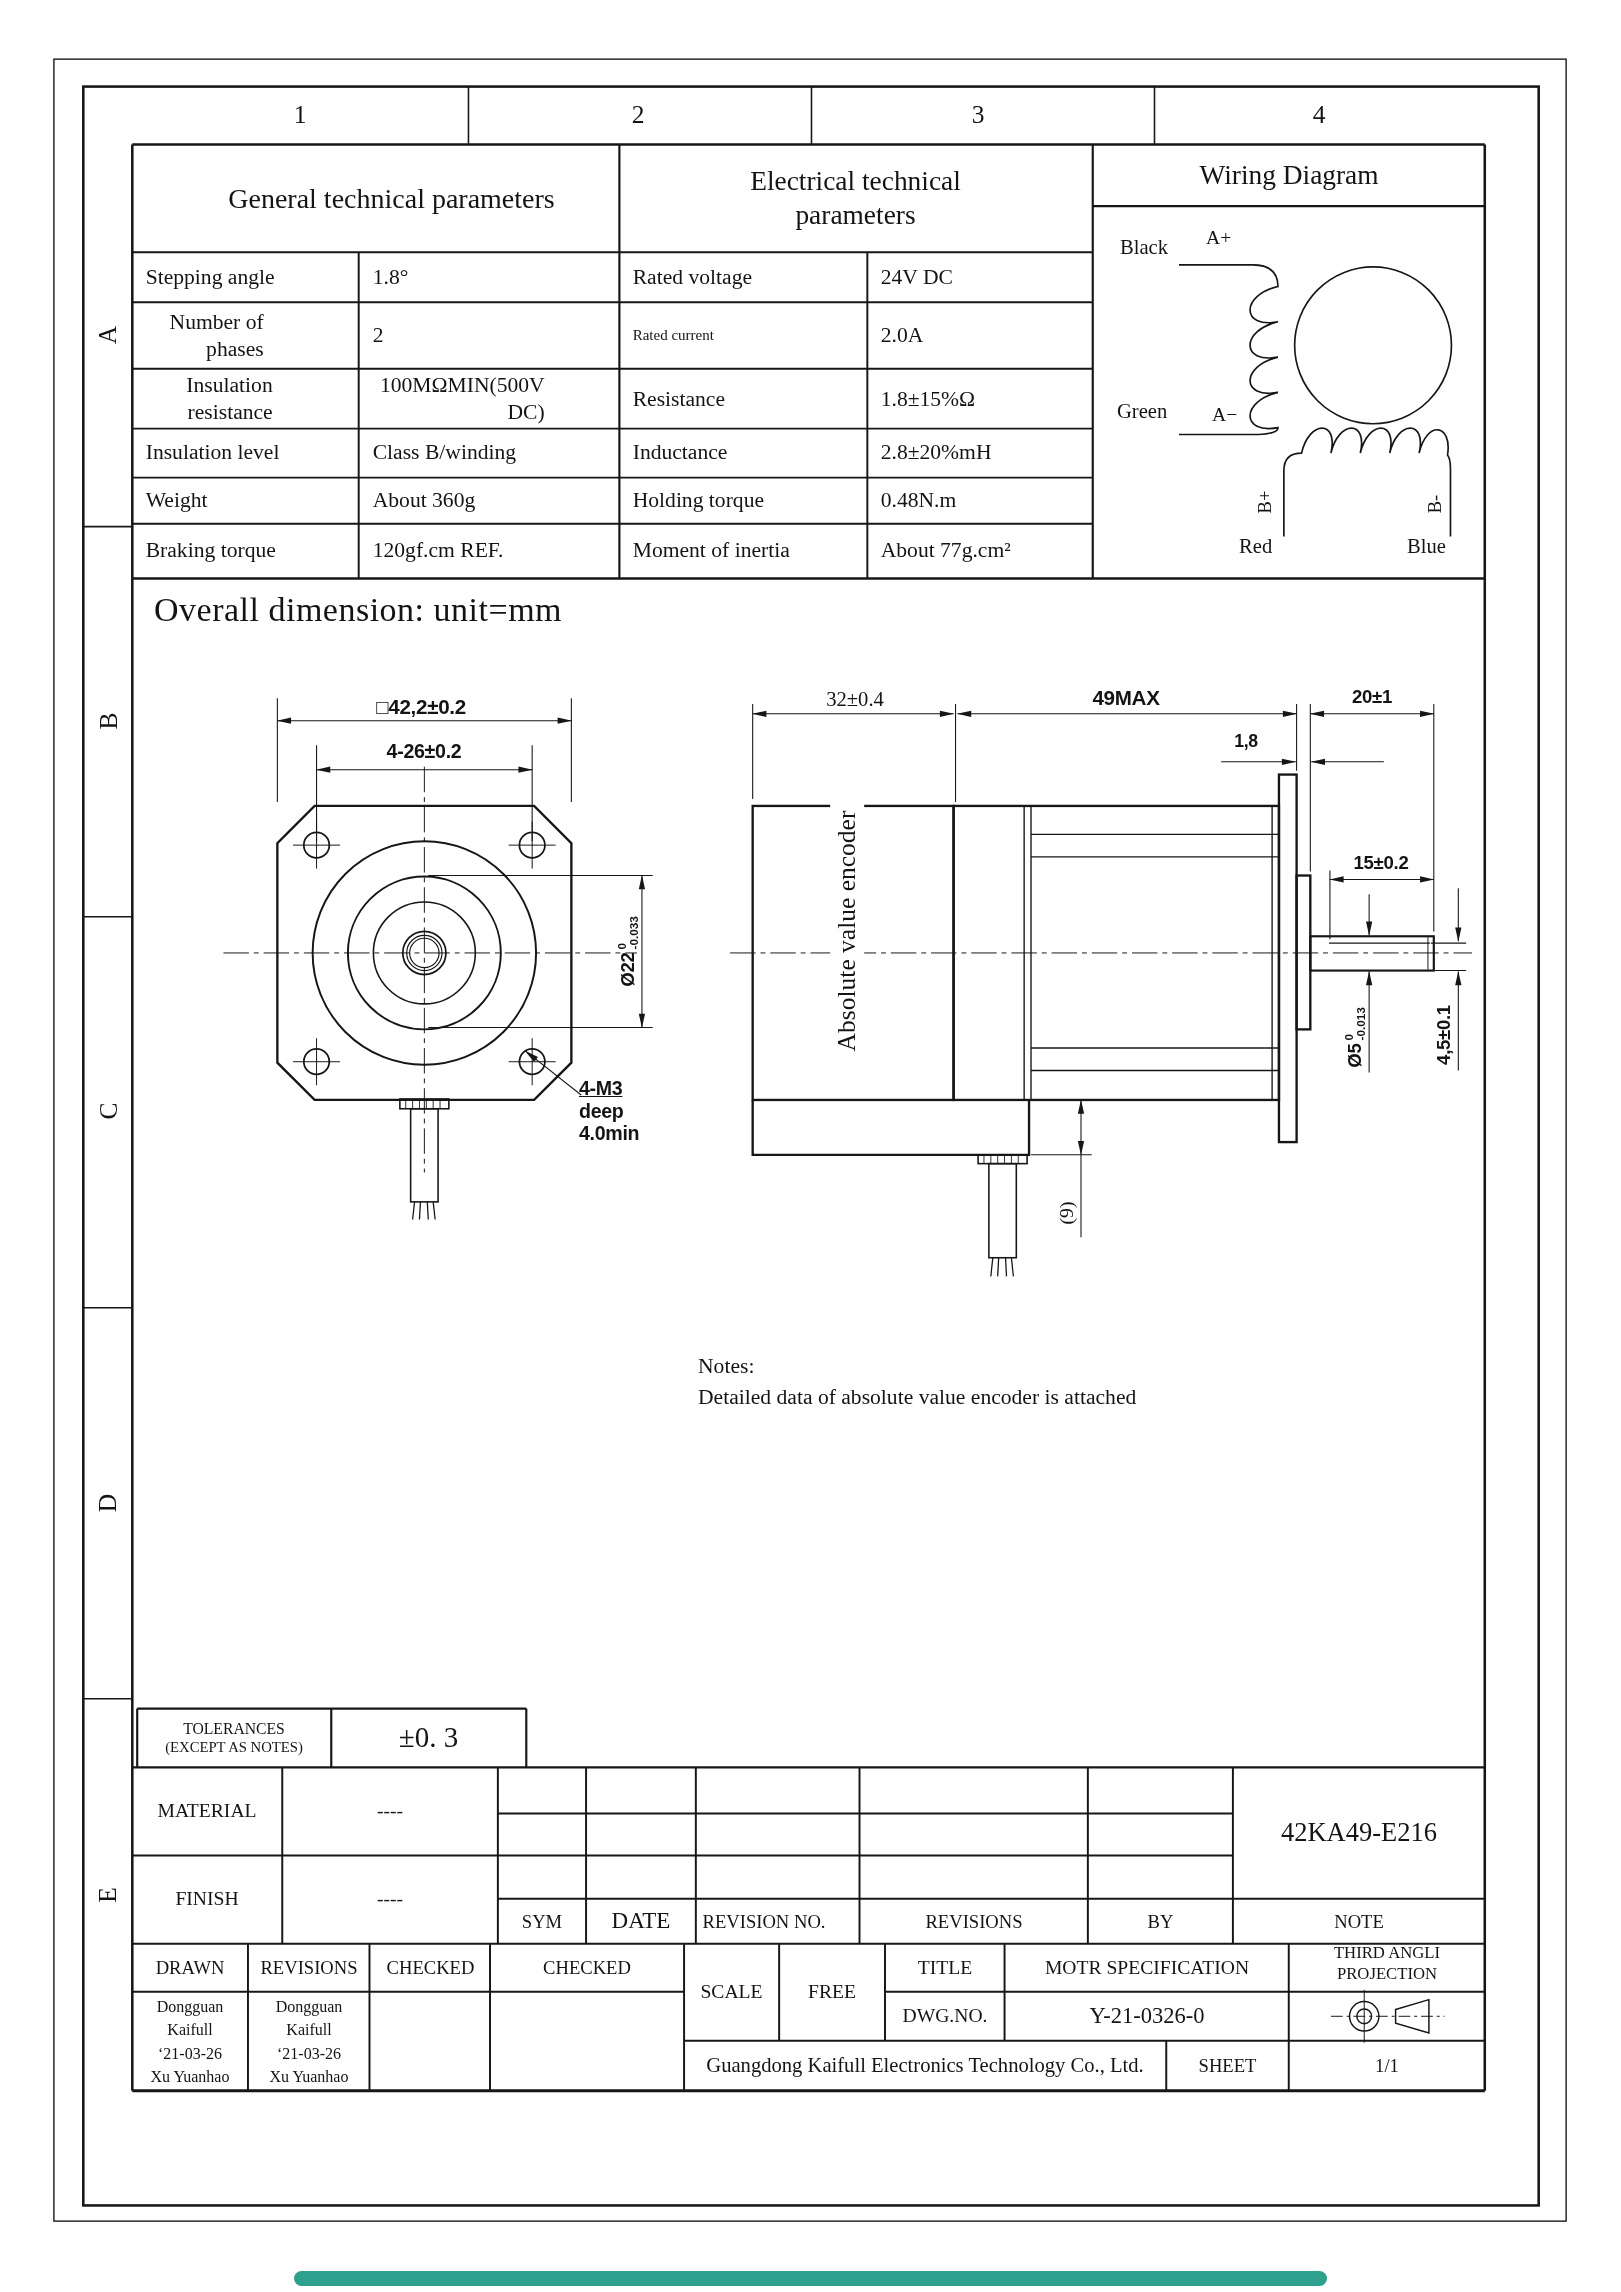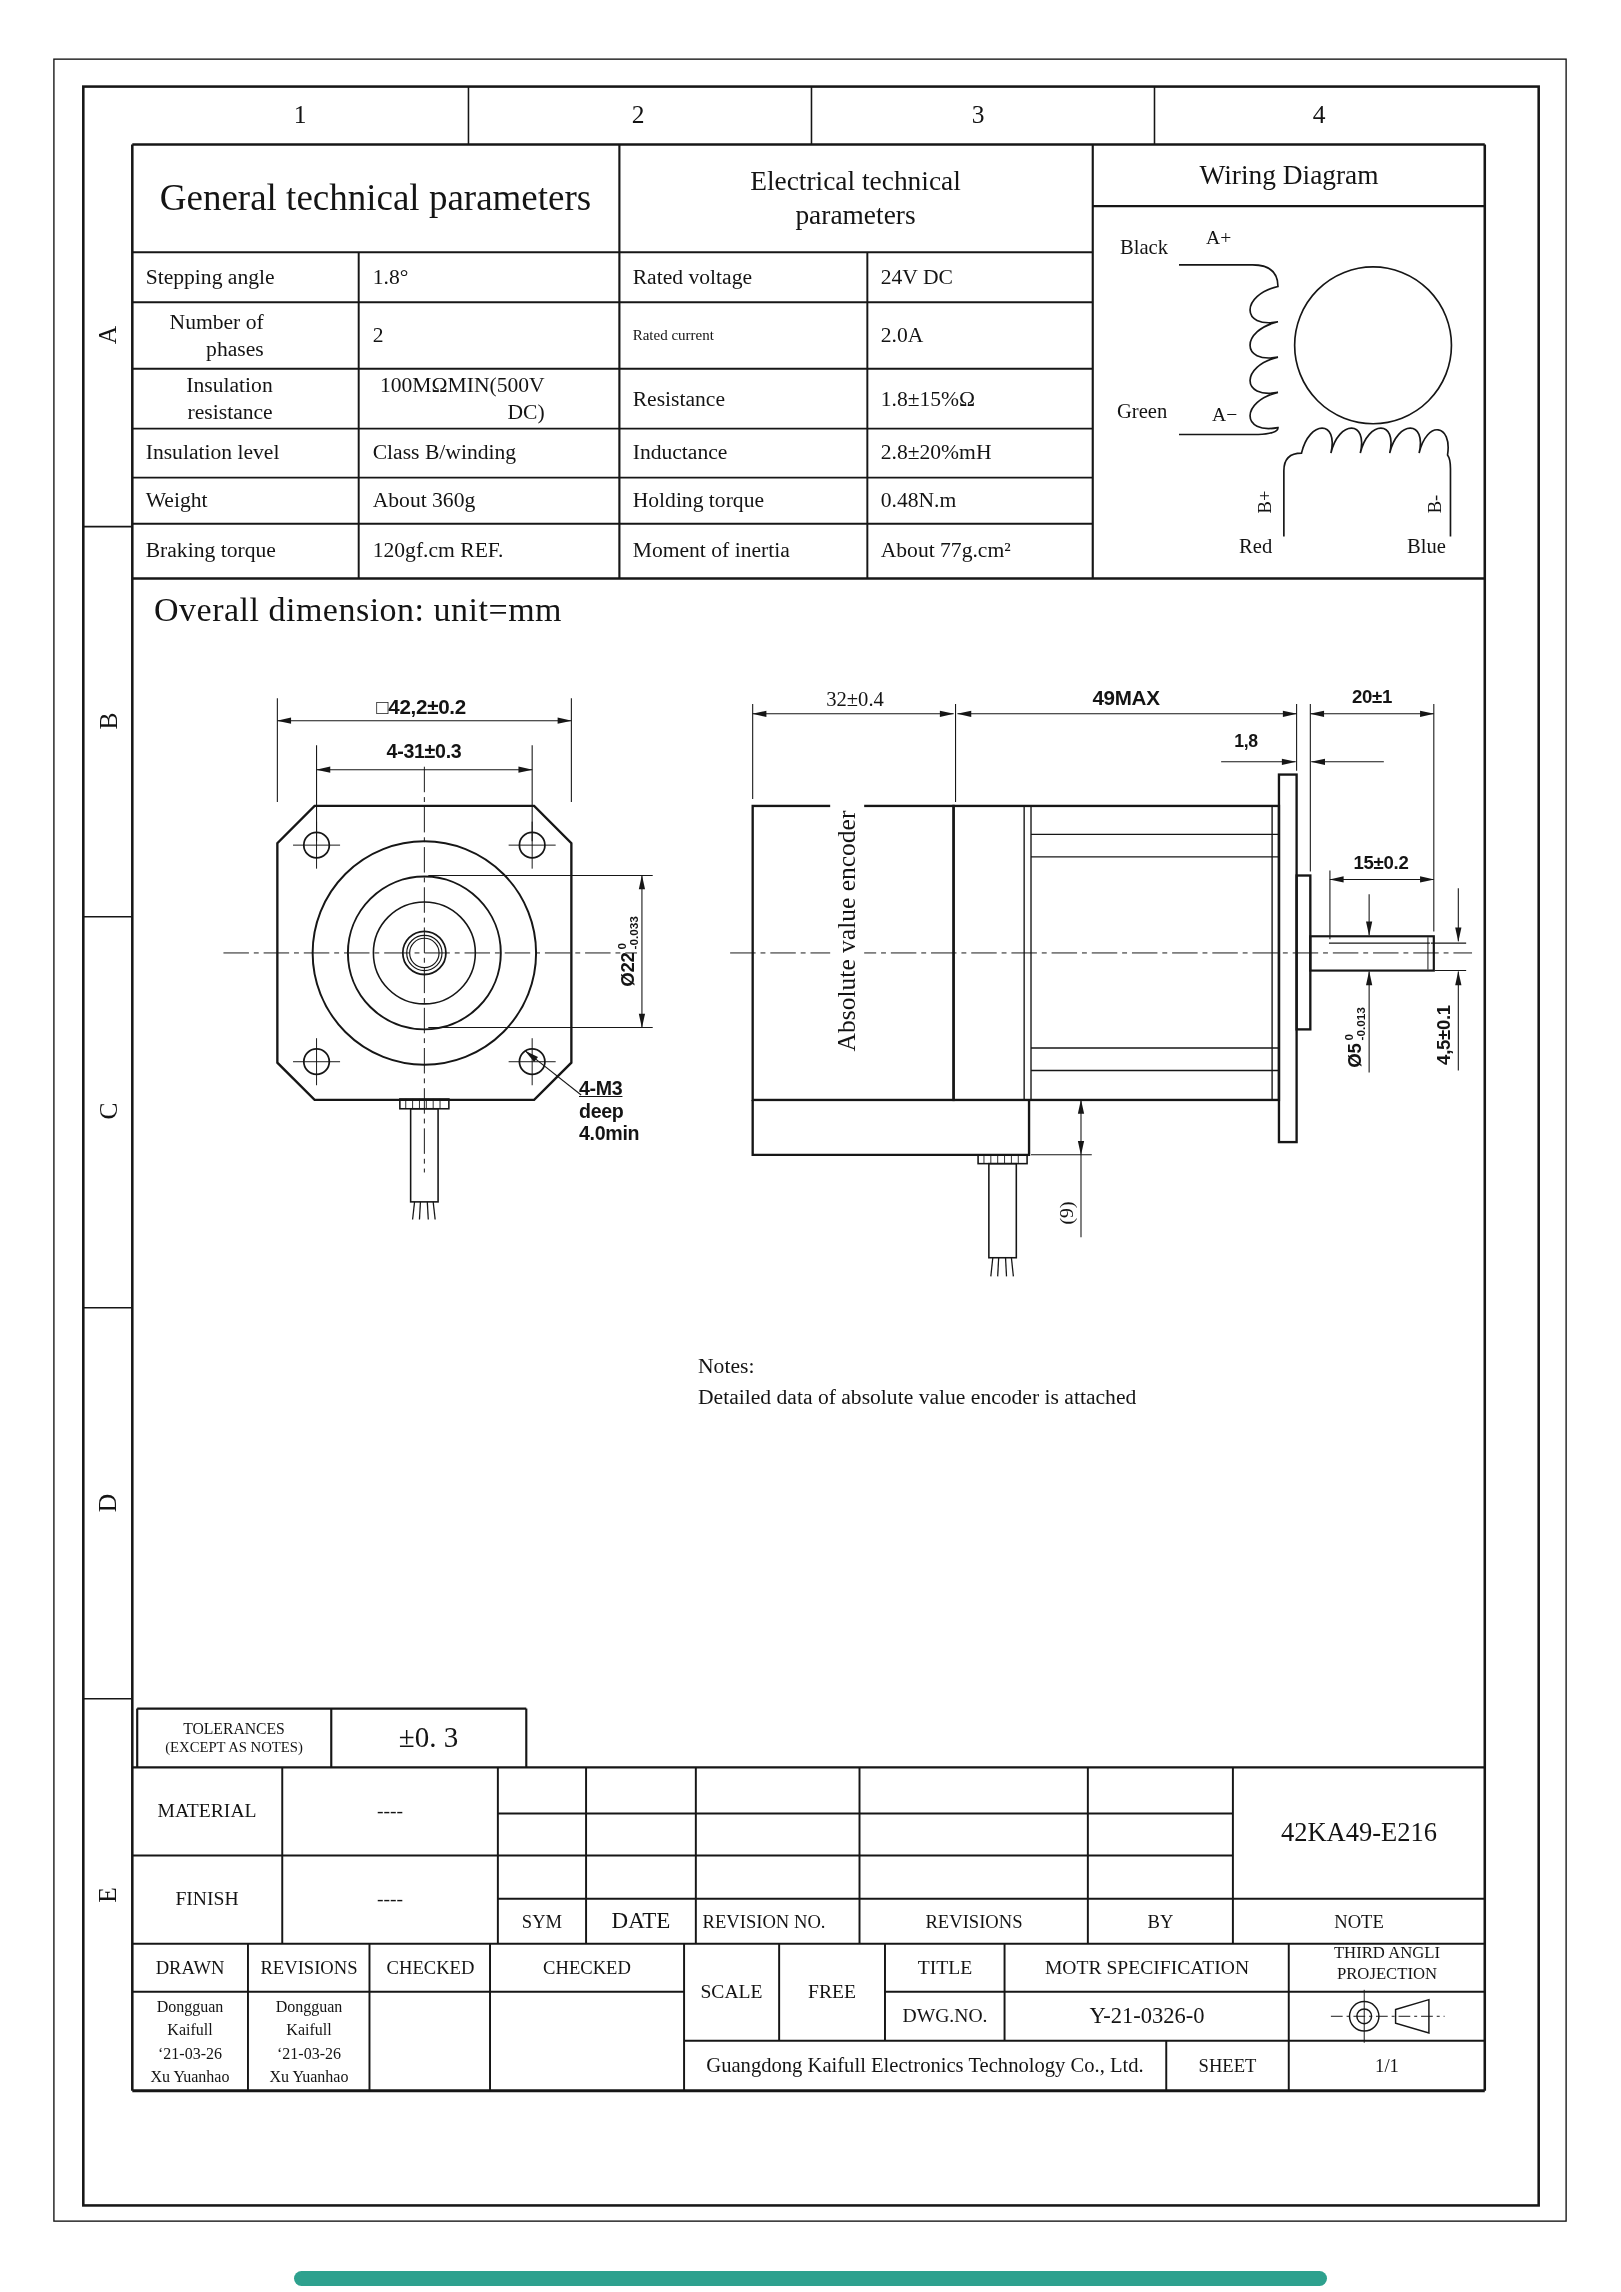--- a/index.html
+++ b/index.html
@@ -283,21 +283,21 @@
 <div class="pin" style="left:108px;top:1111px">
     <span class="rot ser" style="font-size:25.5px">C</span>
   </div>
 <div class="pin" style="left:108px;top:1503px">
     <span class="rot ser" style="font-size:25.5px">D</span>
   </div>
 <div class="pin" style="left:108px;top:1895px">
     <span class="rot ser" style="font-size:25.5px">E</span>
   </div>
 
-<div class="c" style="left:132px;top:144px;width:487px;height:108px;font-size:37px">General technical parameters</div>
+<div class="c" style="left:148px;top:144px;width:487px;height:108px;font-size:28px">General technical parameters</div>
 <div class="c" style="left:619px;top:144px;width:473px;height:108px;font-size:27.4px">
     <span style="max-width:323px">Electrical technical parameters</span>
   </div>
 <div class="c" style="left:1093px;top:144px;width:392px;height:62px;font-size:27.4px">Wiring Diagram</div>
 
 <div class="c l" style="left:132px;top:252px;width:226px;height:50px;font-size:21.6px">Stepping angle</div>
 <div class="c l" style="left:359px;top:252px;width:261px;height:50px;font-size:21.6px">1.8°</div>
 <div class="c l" style="left:132px;top:302px;width:226px;height:67px;font-size:21.6px">
     <span style="max-width:118px">Number of phases</span>
   </div>
@@ -340,21 +340,21 @@
   </div>
 <div class="c" style="left:1239px;top:534px;font-size:20.6px">Red</div>
 <div class="c" style="left:1407px;top:534px;font-size:20.6px">Blue</div>
 
 <div class="c" style="left:154px;top:589px;font-size:34px;letter-spacing:0.5px">Overall dimension: unit=mm</div>
 
 <div class="pin" style="left:421px;top:707px">
     <span class="dim" style="font-size:20.6px">□42,2±0.2</span>
   </div>
 <div class="pin" style="left:424px;top:751px">
-    <span class="dim" style="font-size:19.6px">4-31±0.3</span>
+    <span class="dim" style="font-size:19.6px">4-26±0.2</span>
   </div>
 <div class="pin" style="left:628px;top:951px">
   <span class="rot dim" style="font-size:18.6px">
       <span>Ø22</span>
       <span class="stk">
         <span>0</span>
         <span>-0.033</span>
       </span>
     </span>
 </div>

